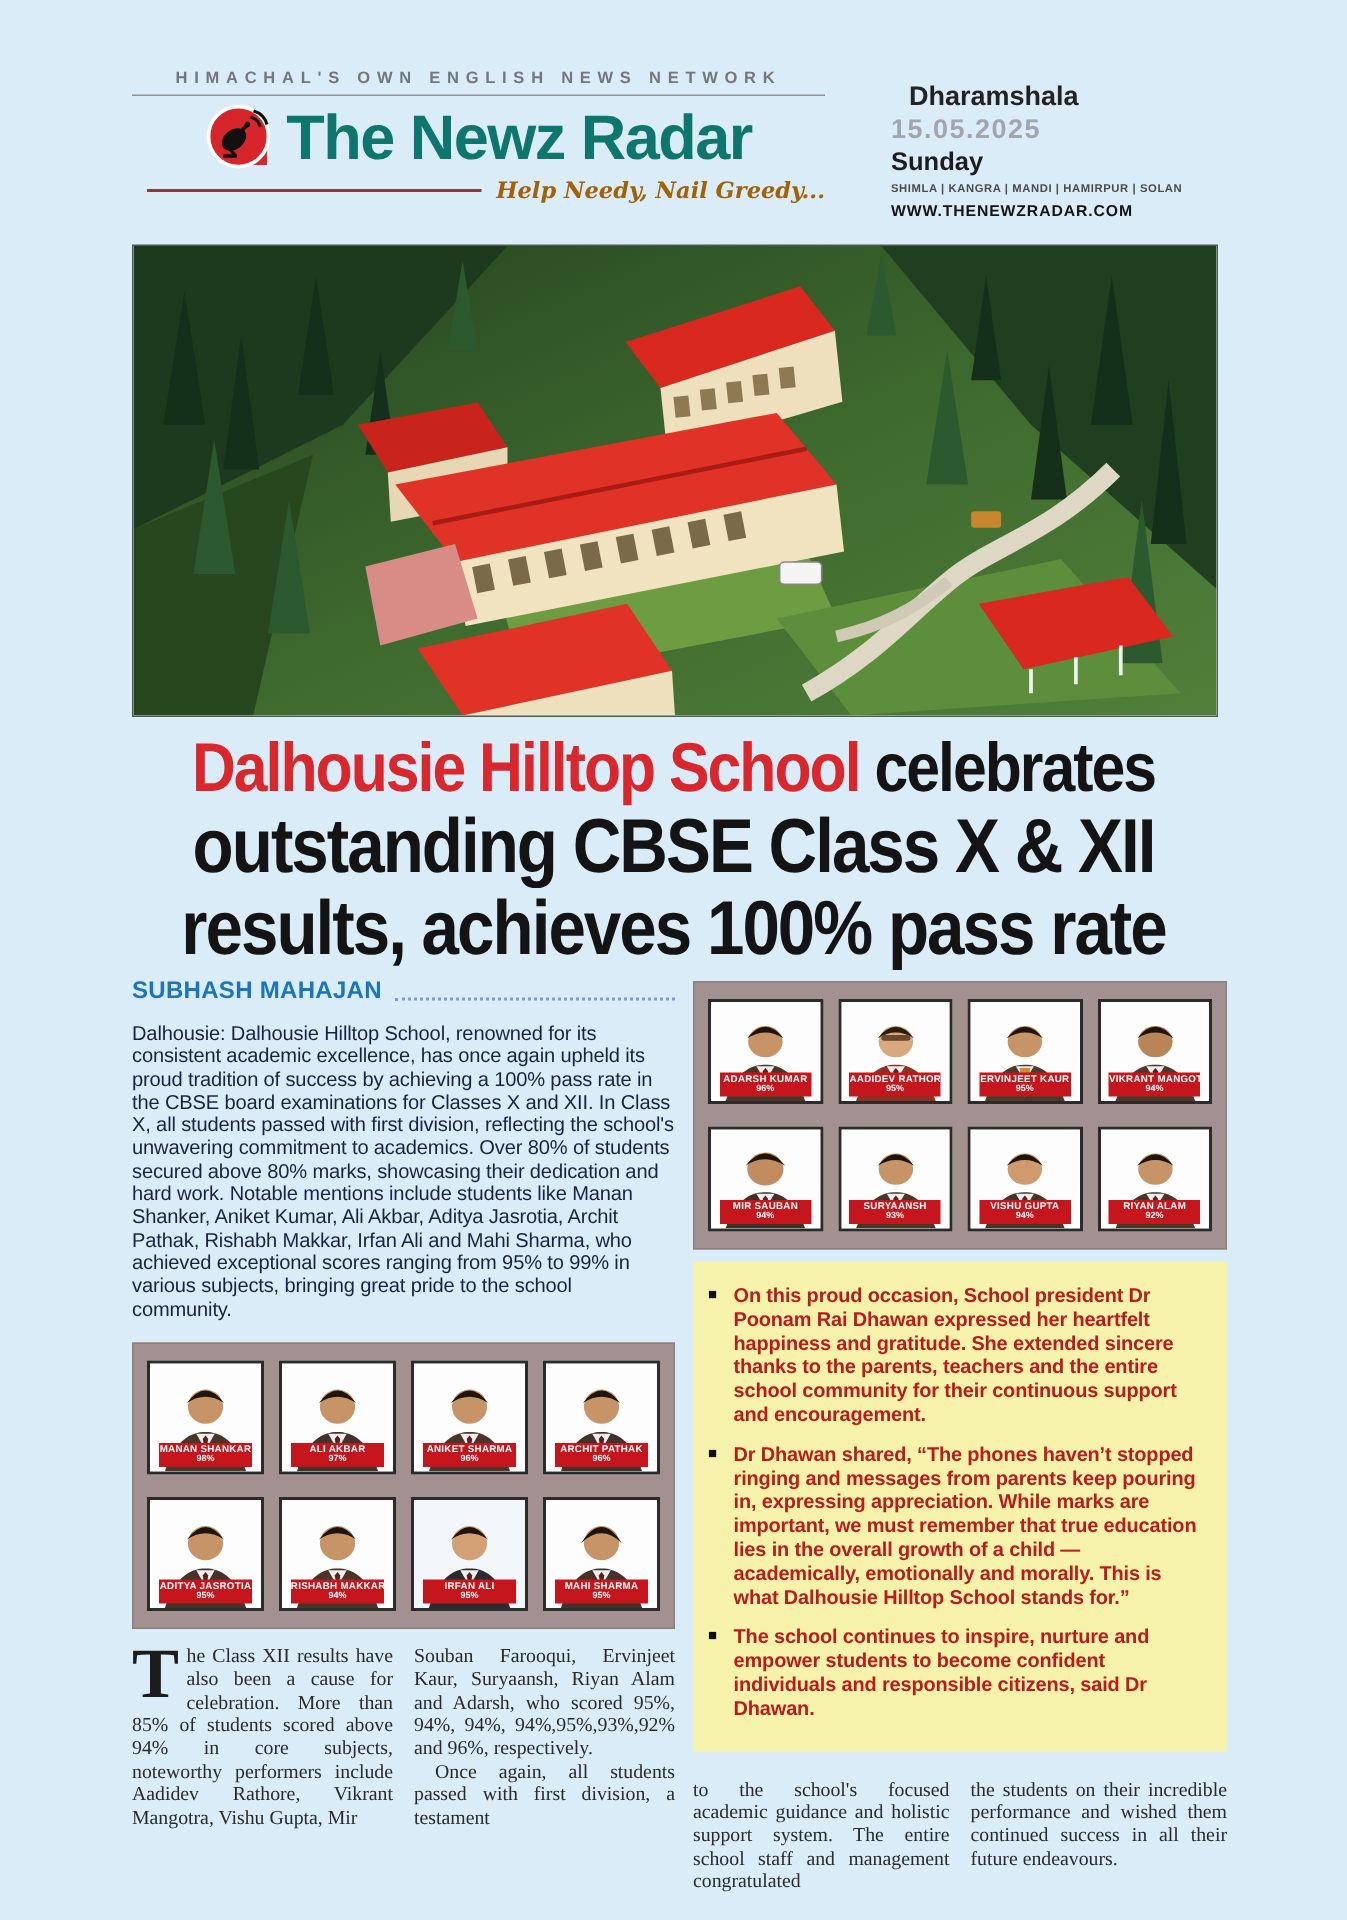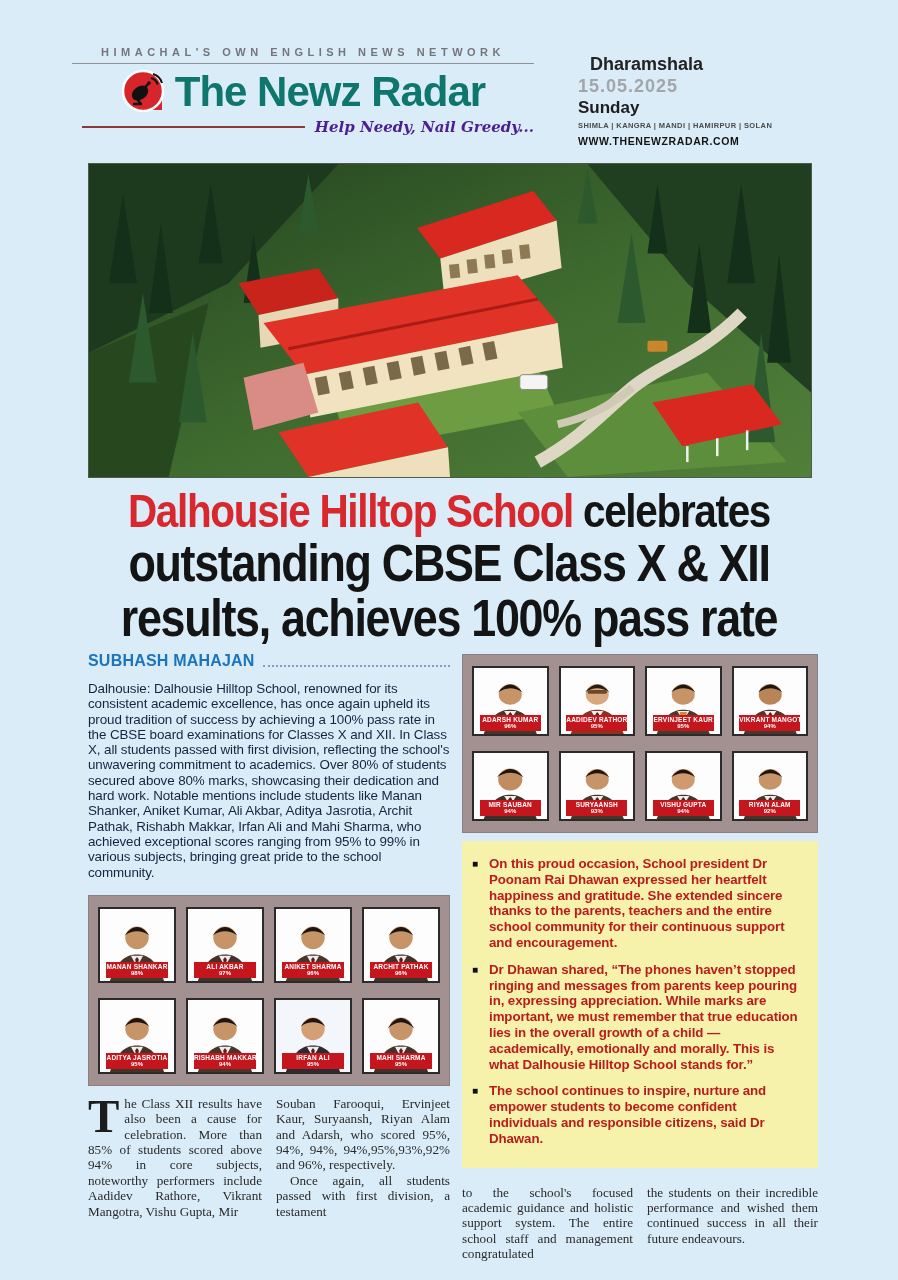--- a/index.html
+++ b/index.html
@@ -1,31 +1,31 @@
 <!DOCTYPE html>
 <html><head>
 <meta charset="utf-8">
 <style>
   * { margin:0; padding:0; box-sizing:border-box; }
   body { background:#b9d5e6; font-family:"Liberation Sans", sans-serif; }
   .page { position:relative; width:898px; height:1280px; margin:0 auto;
           background:#d9ecf8; overflow:hidden; }
 
   
-  .header { position:absolute; left:72px; top:46px; width:724px; display:flex; justify-content:space-between; }
+  .header { position:absolute; left:88px; top:46px; width:724px; display:flex; justify-content:space-between; }
   .brand-col { width:462px; }
   .network-tagline { font-size:11px; font-weight:700; letter-spacing:4.5px; color:#75767a;
                      text-align:center; border-bottom:1.5px solid #8f9194; padding-bottom:5px; }
   .brand-row { display:flex; align-items:center; justify-content:center; gap:8px; margin-top:4px; }
   .brand-title { font-size:42px; font-weight:800; letter-spacing:-1px; color:#0f766e; white-space:nowrap; }
   .logo-badge { width:46px; height:46px; flex:0 0 auto; }
   .motto-row { display:flex; align-items:center; gap:10px; margin-top:2px; padding-left:10px; }
   .motto-rule { flex:1; height:1.5px; background:#8b3a3a; }
   .motto-text { font-family:"DejaVu Serif", serif; font-style:italic; font-weight:700;
-                font-size:15px; color:#4c1d95; white-space:nowrap; }
+                font-size:15px; color:#a16207; white-space:nowrap; }
   .info-col { width:218px; padding-top:8px; }
   .info-city { font-size:18px; font-weight:800; color:#232323;padding-left:12px; }
   .info-date { font-size:18px; font-weight:800; color:#a2a5a9; letter-spacing:1px; margin-top:1px; }
   .info-day  { font-size:17px; font-weight:800; color:#1d1d1f; margin-top:1px; }
   .info-regions { font-size:7.5px; font-weight:600; color:#4a4a4a; letter-spacing:.4px; margin-top:3px; }
   .info-site { font-size:10.5px; font-weight:800; color:#141414; letter-spacing:.6px; margin-top:5px; }
 
   
   .photo-frame { position:absolute; left:88px; top:163px; width:724px; height:315px;
                  border:1px solid #4e5a4e; overflow:hidden; }

